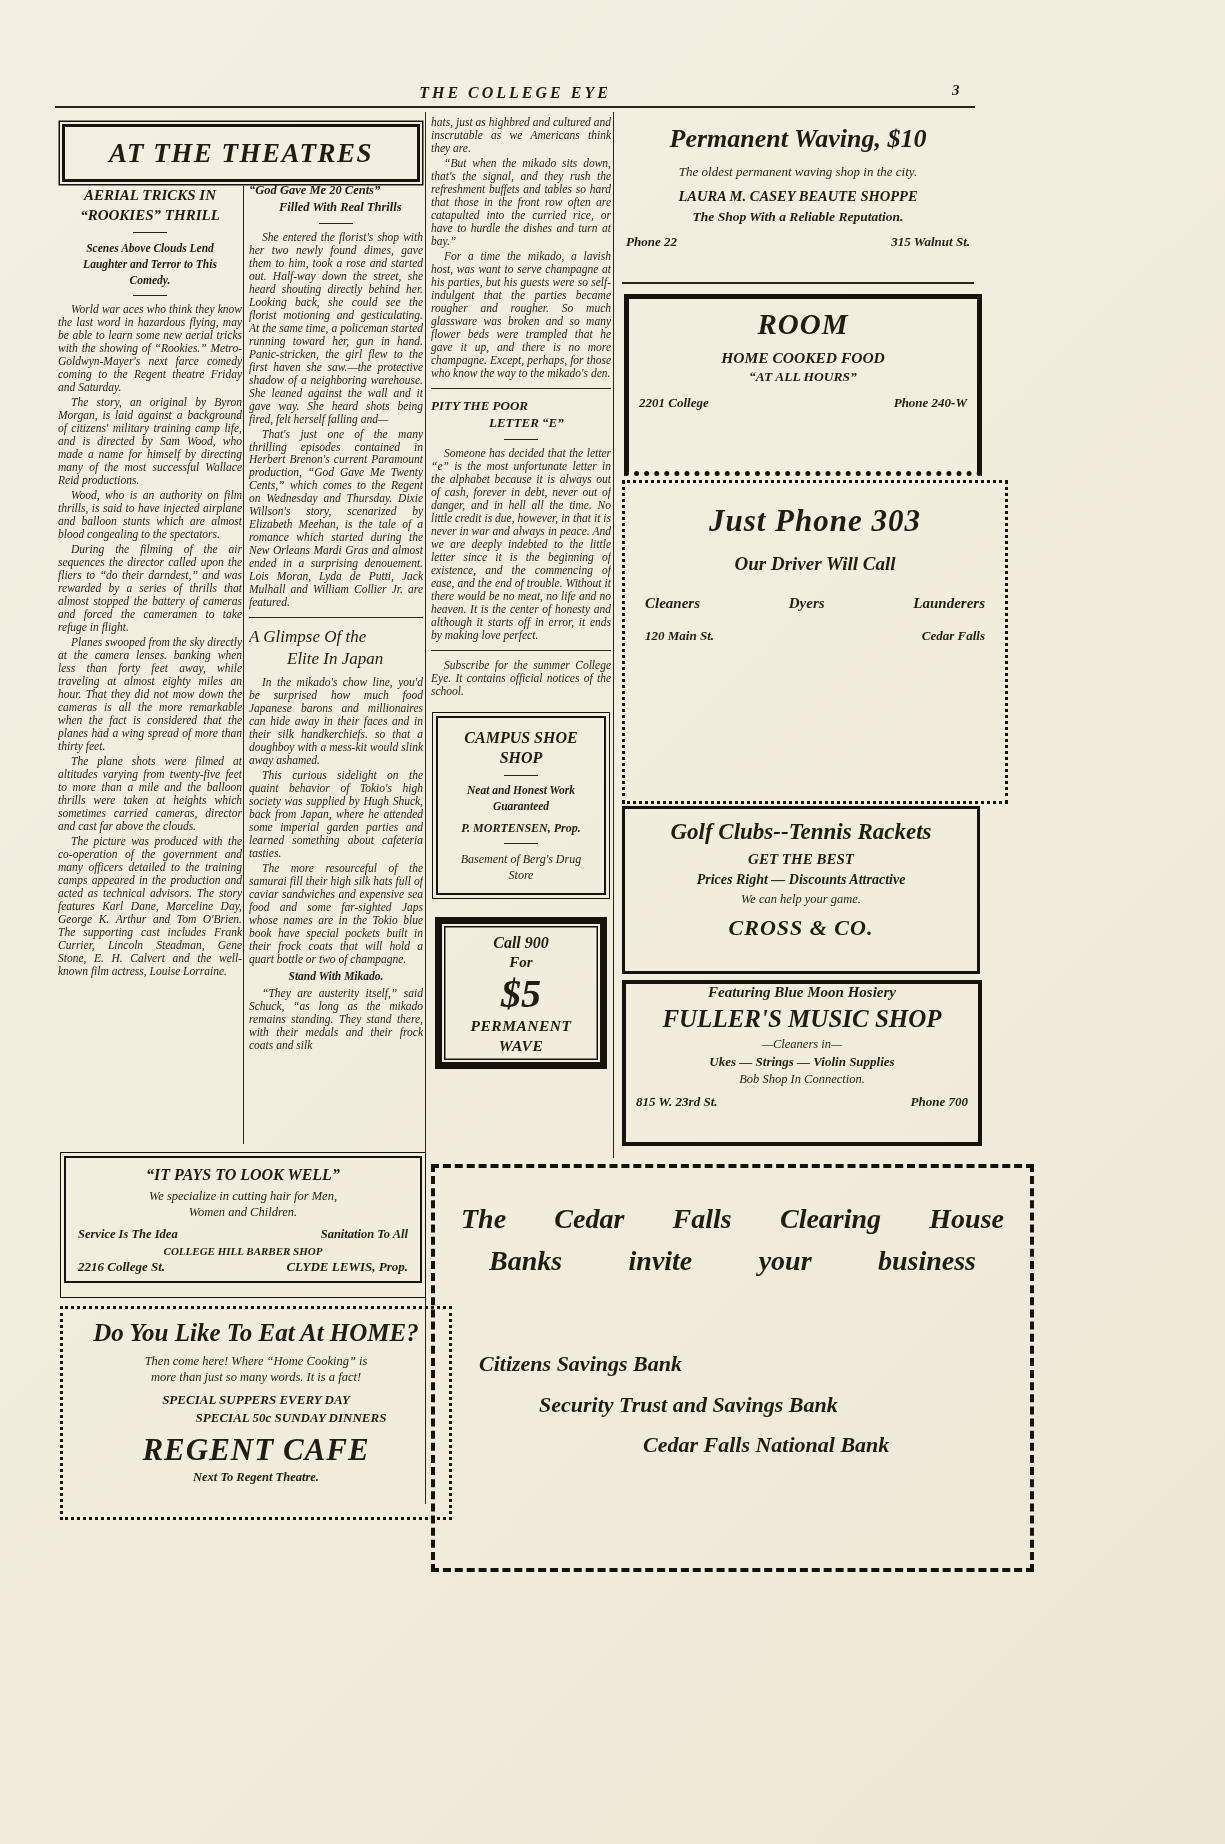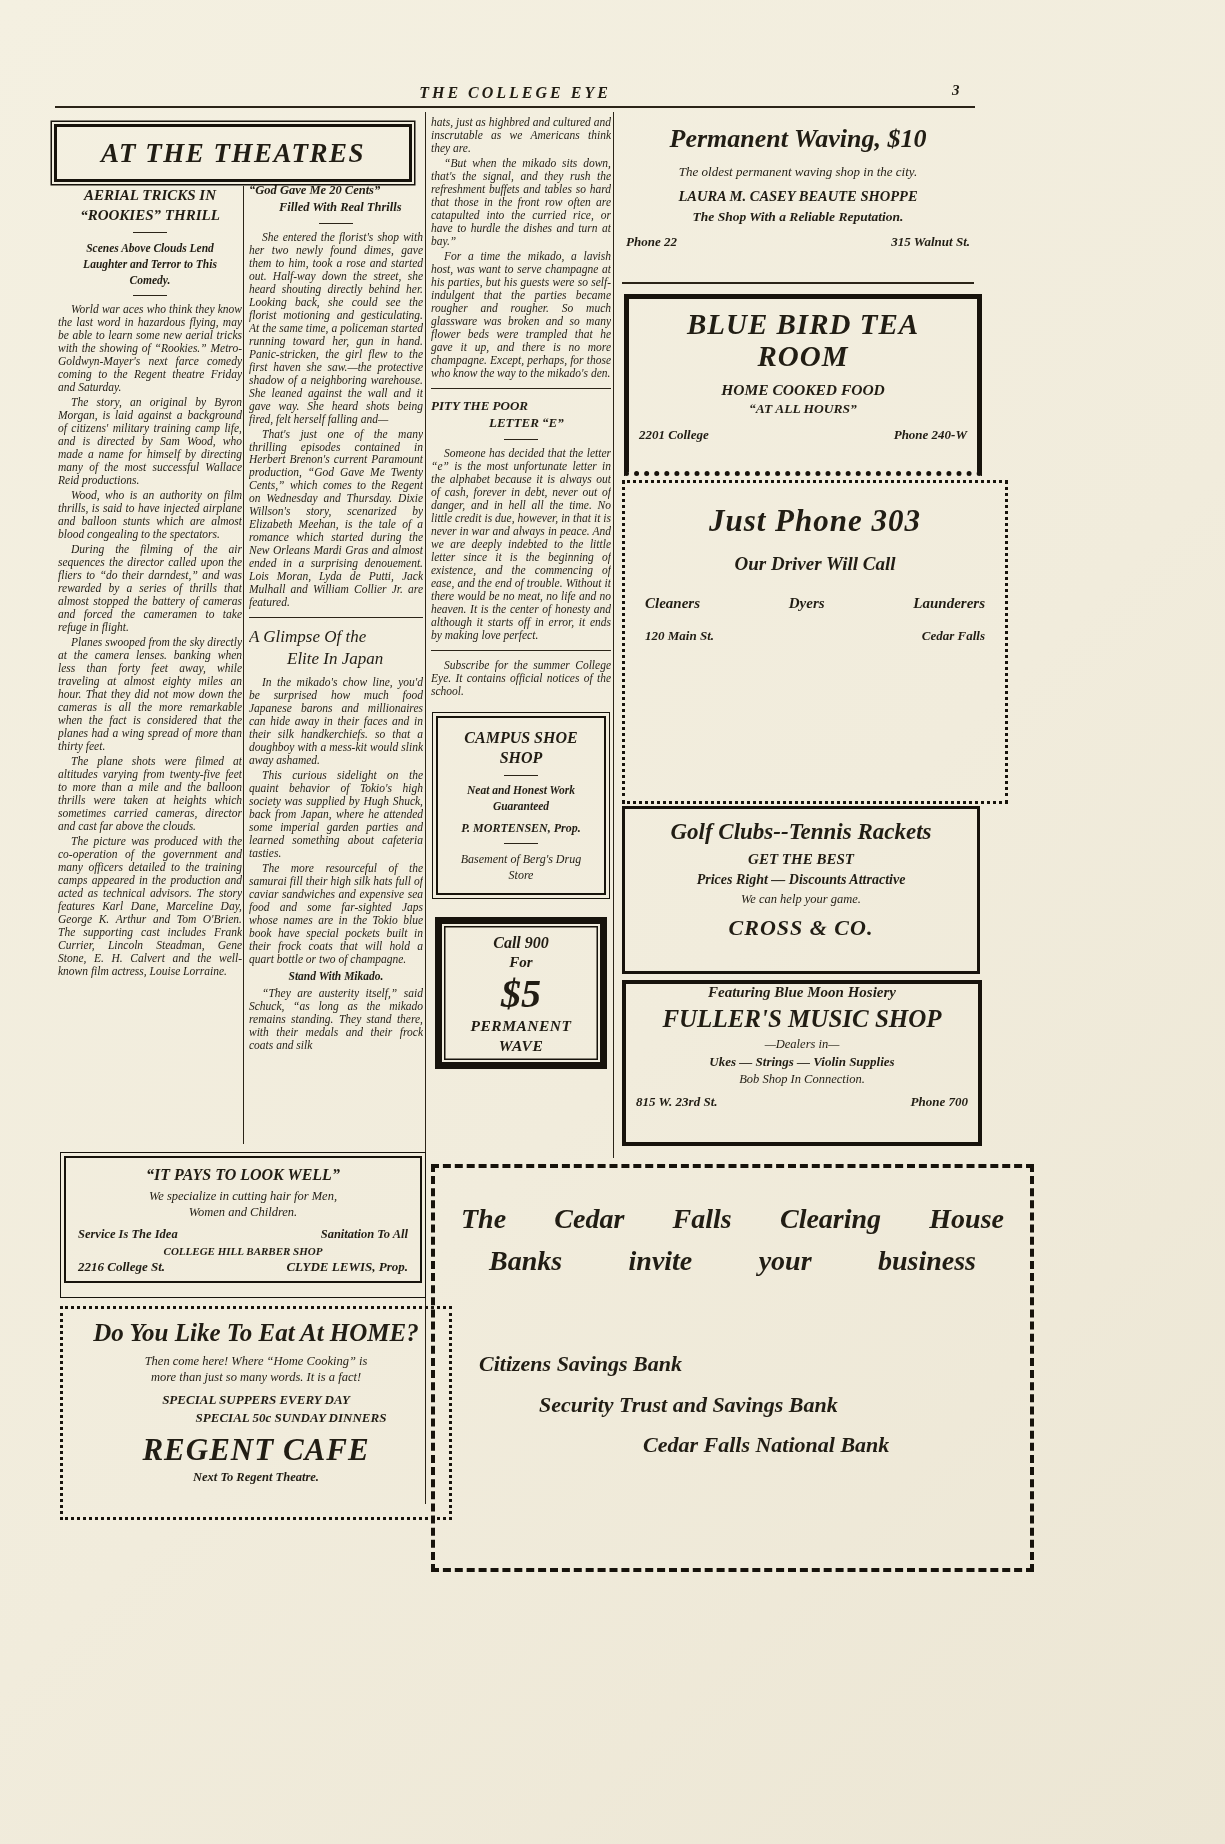--- a/index.html
+++ b/index.html
@@ -13,21 +13,21 @@
   .page-number{position:absolute;top:82px;left:952px;font-weight:bold;font-size:15px;}
   .head-rule{position:absolute;top:106px;left:55px;width:920px;border-top:2px solid #2b2418;}
 
   
   .vrule{position:absolute;border-left:1.5px solid #2b2418;}
   .vrule-1{left:243px;top:186px;height:958px;}
   .vrule-2{left:425px;top:112px;height:1392px;}
   .vrule-3{left:613px;top:112px;height:1046px;}
 
   
-  .theatres-box{position:absolute;left:54px;top:124px;width:352px;height:52px;
+  .theatres-box{position:absolute;left:62px;top:124px;width:352px;height:52px;
         border:3px solid #17130c;box-shadow:0 0 0 2px #f2eedf,0 0 0 3.5px #17130c;
         display:flex;align-items:center;justify-content:center;
         font-weight:bold;font-size:27px;letter-spacing:1.5px;}
 
   
   .col{position:absolute;text-align:justify;font-size:11.5px;line-height:1.13;overflow:hidden;}
   .col-1{left:58px;top:186px;width:184px;height:960px;}
   .col-2{left:249px;top:182px;width:174px;height:962px;}
   .col-3{left:431px;top:116px;width:180px;height:1040px;}
   p.body{text-indent:13px;margin:0 0 2px 0;}
@@ -230,21 +230,20 @@
     <div class="casey-l2">LAURA M. CASEY BEAUTE SHOPPE</div>
     <div class="casey-l3">The Shop With a Reliable Reputation.</div>
     <div class="row-between casey-row">
       <span>Phone 22</span>
       <span>315 Walnut St.</span>
     </div>
   </div>
 
   <div class="ad ad-bluebird">
     <div class="bb-title">
-      <div>BLUE BIRD TEA</div>
       <div>ROOM</div>
     </div>
     <div class="bb-l1">HOME COOKED FOOD</div>
     <div class="bb-l2">“AT ALL HOURS”</div>
     <div class="row-between bb-row">
       <span>2201 College</span>
       <span>Phone 240-W</span>
     </div>
   </div>
 
@@ -266,21 +265,21 @@
     <div class="golf-title">Golf Clubs--Tennis Rackets</div>
     <div class="golf-l1">GET THE BEST</div>
     <div class="golf-l2">Prices Right — Discounts Attractive</div>
     <div class="golf-l3">We can help your game.</div>
     <div class="golf-name">CROSS &amp; CO.</div>
   </div>
 
   <div class="ad ad-fullers">
     <div class="ful-l1">Featuring Blue Moon Hosiery</div>
     <div class="ful-title">FULLER'S MUSIC SHOP</div>
-    <div class="ful-l2">—Dealers in—</div>
+    <div class="ful-l2">—Cleaners in—</div>
     <div class="ful-l3">Ukes — Strings — Violin Supplies</div>
     <div class="ful-l4">Bob Shop In Connection.</div>
     <div class="row-between ful-row">
       <span>815 W. 23rd St.</span>
       <span>Phone 700</span>
     </div>
   </div>
 
   <div class="ad ad-banks">
     <div class="banks-head">

